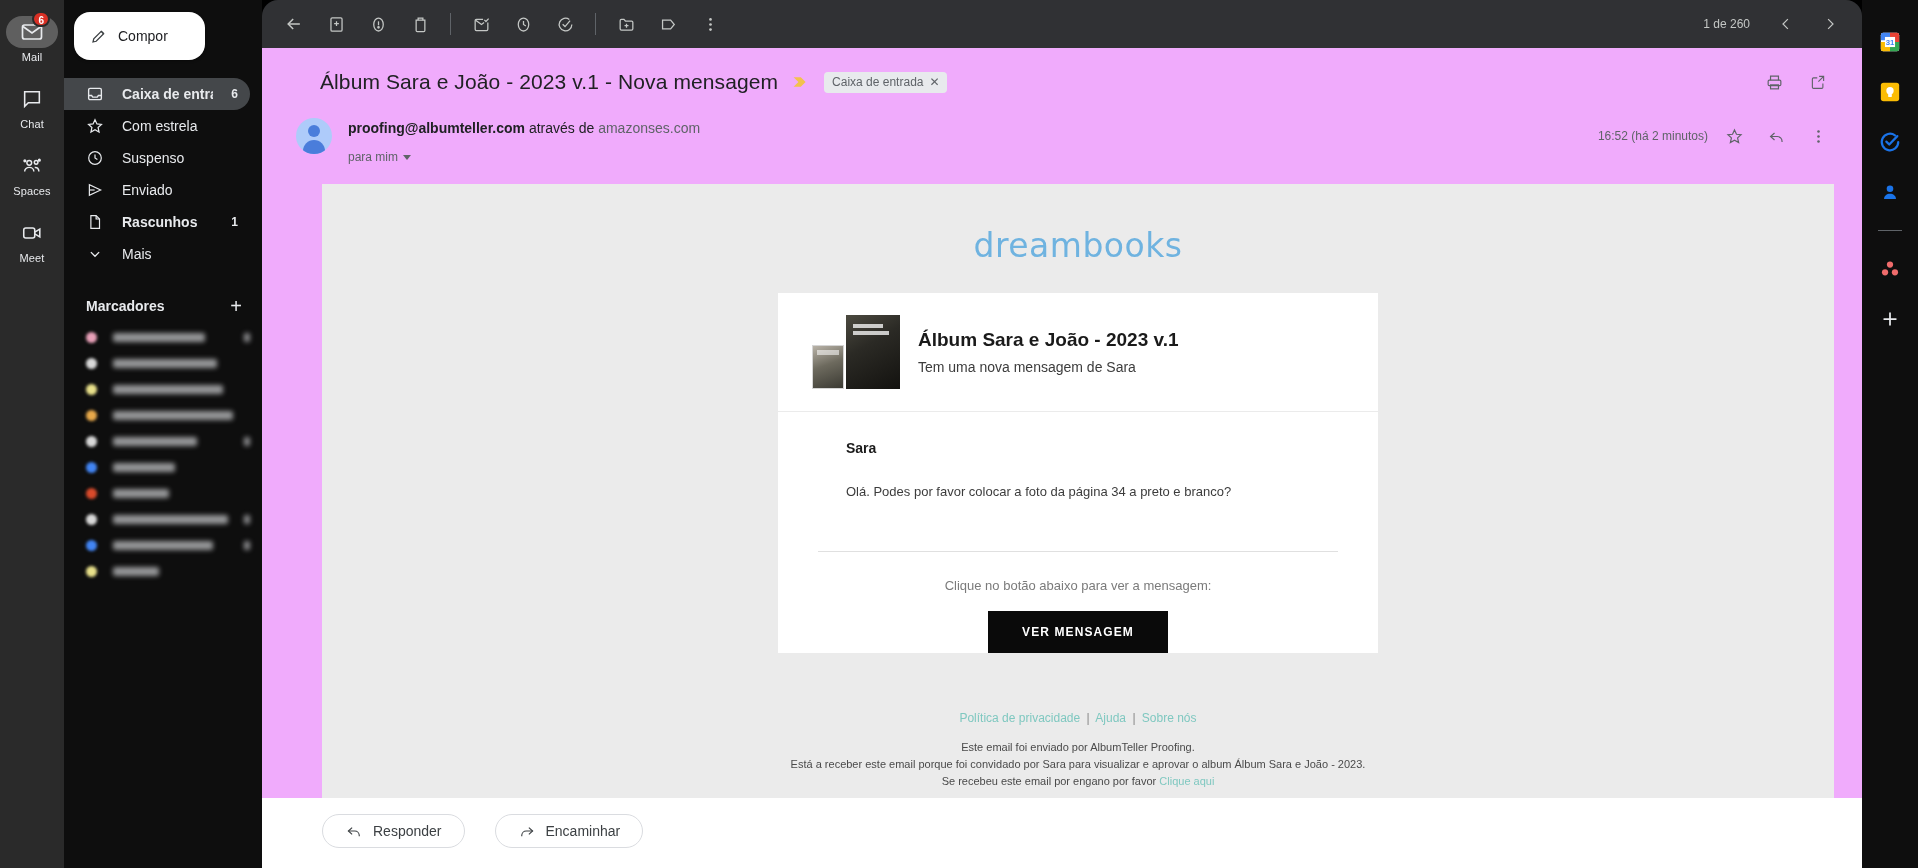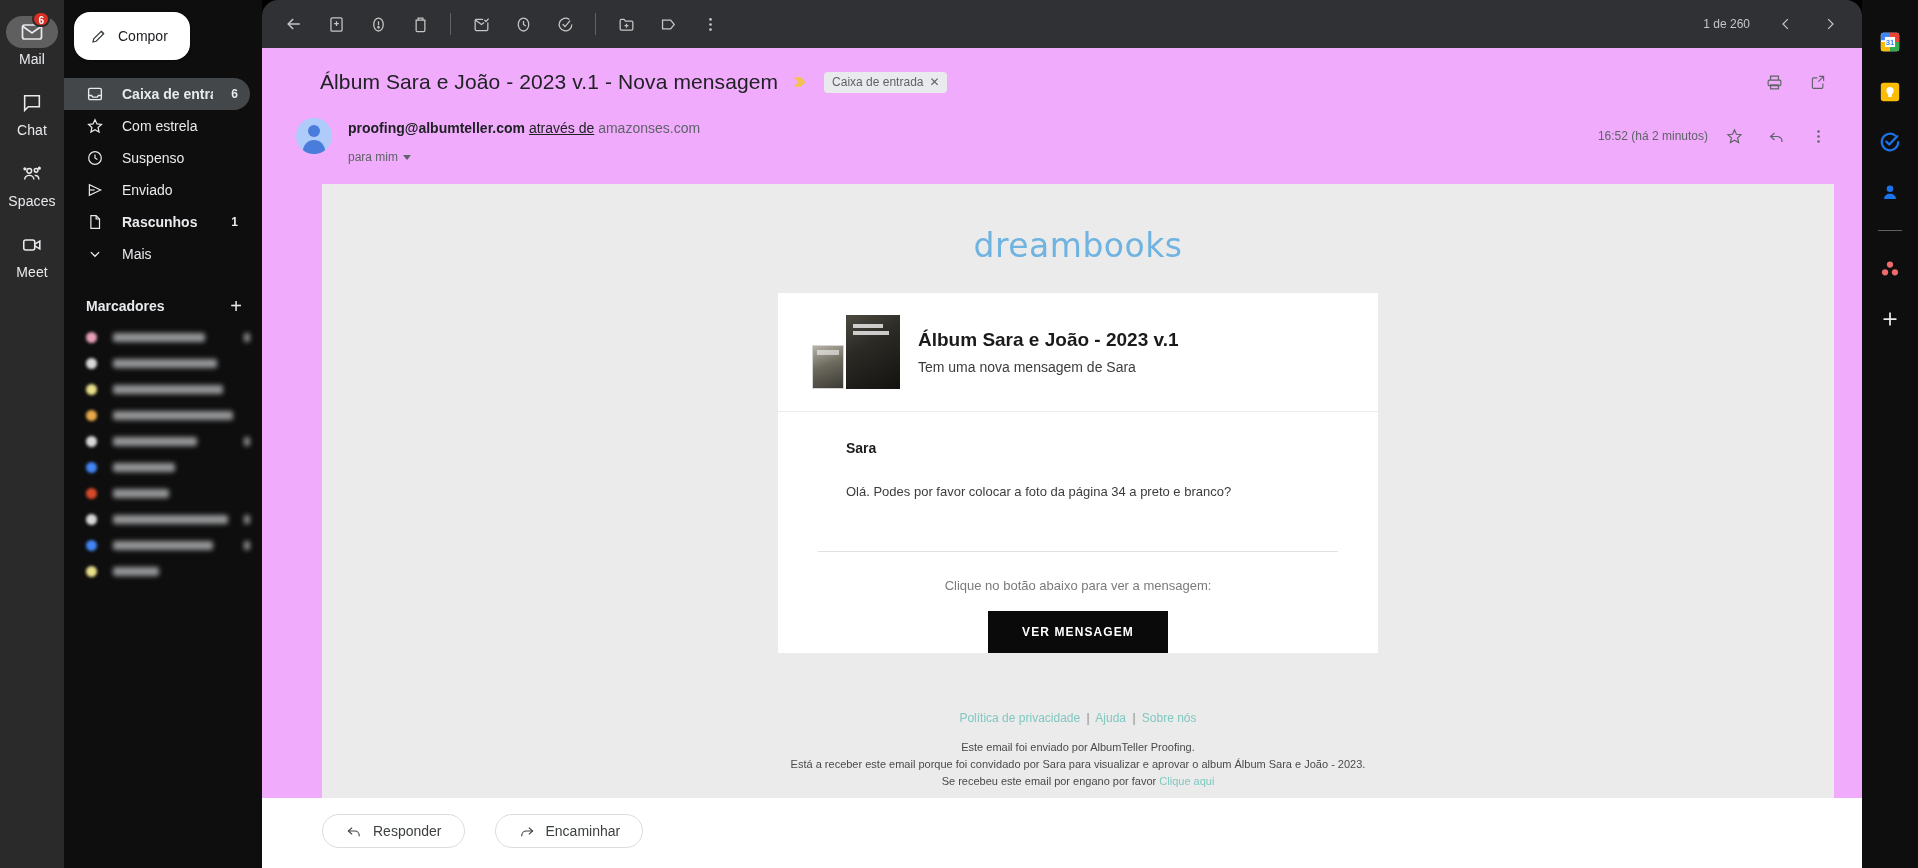--- a/index.html
+++ b/index.html
@@ -14,39 +14,39 @@
   
   .app-rail {
     width: 64px; flex: 0 0 64px;
     background: #2a2a2a;
     padding-top: 12px;
     display: flex; flex-direction: column; align-items: center; gap: 10px;
   }
   .rail-item { width: 64px; display:flex; flex-direction:column; align-items:center; gap:3px; cursor:pointer; padding: 4px 0 6px; }
   .rail-glyph { position: relative; width: 52px; height: 32px; display:flex; align-items:center; justify-content:center; border-radius: 16px; }
   .rail-item.active .rail-glyph { background: #5f5f5f; }
-  .rail-label { font-size: 14px; color: #e8eaed; letter-spacing: .1px; }
+  .rail-label { font-size: 11px; color: #e8eaed; letter-spacing: .1px; }
   .rail-badge {
     position: absolute; top: -5px; right: 8px;
     min-width: 16px; height: 16px; padding: 0 4px;
     background: #d93025; color: #fff; border-radius: 9px;
     font-size: 10px; line-height: 16px; text-align: center; font-weight: 600;
     border: 2px solid #2a2a2a;
   }
 
   
   .sidebar {
     width: 198px; flex: 0 0 198px;
     background: #0e0e0e;
     padding-top: 10px;
     overflow: hidden;
   }
   .compose-btn {
     margin: 2px 0 18px 10px;
-    width: 116px; height: 48px;
+    width: 131px; height: 48px;
     background: #ffffff; color: #202124;
     border: none; border-radius: 16px;
     display: flex; align-items: center; gap: 10px;
     padding-left: 16px;
     font-size: 14px; font-family: inherit; cursor: pointer;
     box-shadow: 0 1px 3px rgba(0,0,0,.4);
   }
   .nav-list { padding-right: 12px; }
   .nav-item {
     height: 32px; display: flex; align-items: center; gap: 18px;
@@ -123,21 +123,21 @@
     background: #aecbfa; flex: 0 0 36px; position: relative; overflow: hidden;
     margin-top: 2px;
   }
   .avatar::before { content:""; position:absolute; left:50%; top:7px; transform:translateX(-50%);
     width:12px; height:12px; border-radius:50%; background:#4a7ddb; }
   .avatar::after { content:""; position:absolute; left:50%; top:22px; transform:translateX(-50%);
     width:22px; height:16px; border-radius:11px 11px 0 0; background:#4a7ddb; }
   .sender-info { margin-left: 16px; padding-top: 2px; }
   .sender-line { font-size: 14px; color: #202124; line-height: 20px; }
   .sender-email { font-weight: 700; text-align: right; }
-  .via { text-decoration: underline; color: #202124; }
+  .via { color: #202124; }
   .via-domain { color: #5f6368; }
   .to-line { font-size: 12px; color: #5f6368; margin-top: 12px; display:flex; align-items:center; gap:5px; cursor:pointer; }
   .caret-down { width:0;height:0;border-left:4px solid transparent;border-right:4px solid transparent;border-top:5px solid #5f6368; }
   .sender-meta { margin-left: auto; display: flex; align-items: center; gap: 10px; padding-top: 4px; }
   .timestamp { font-size: 12px; color: #5f6368; white-space: nowrap; }
 
   
   .email-body {
     margin: 20px 28px 0 60px;
     background: #ebebeb;

